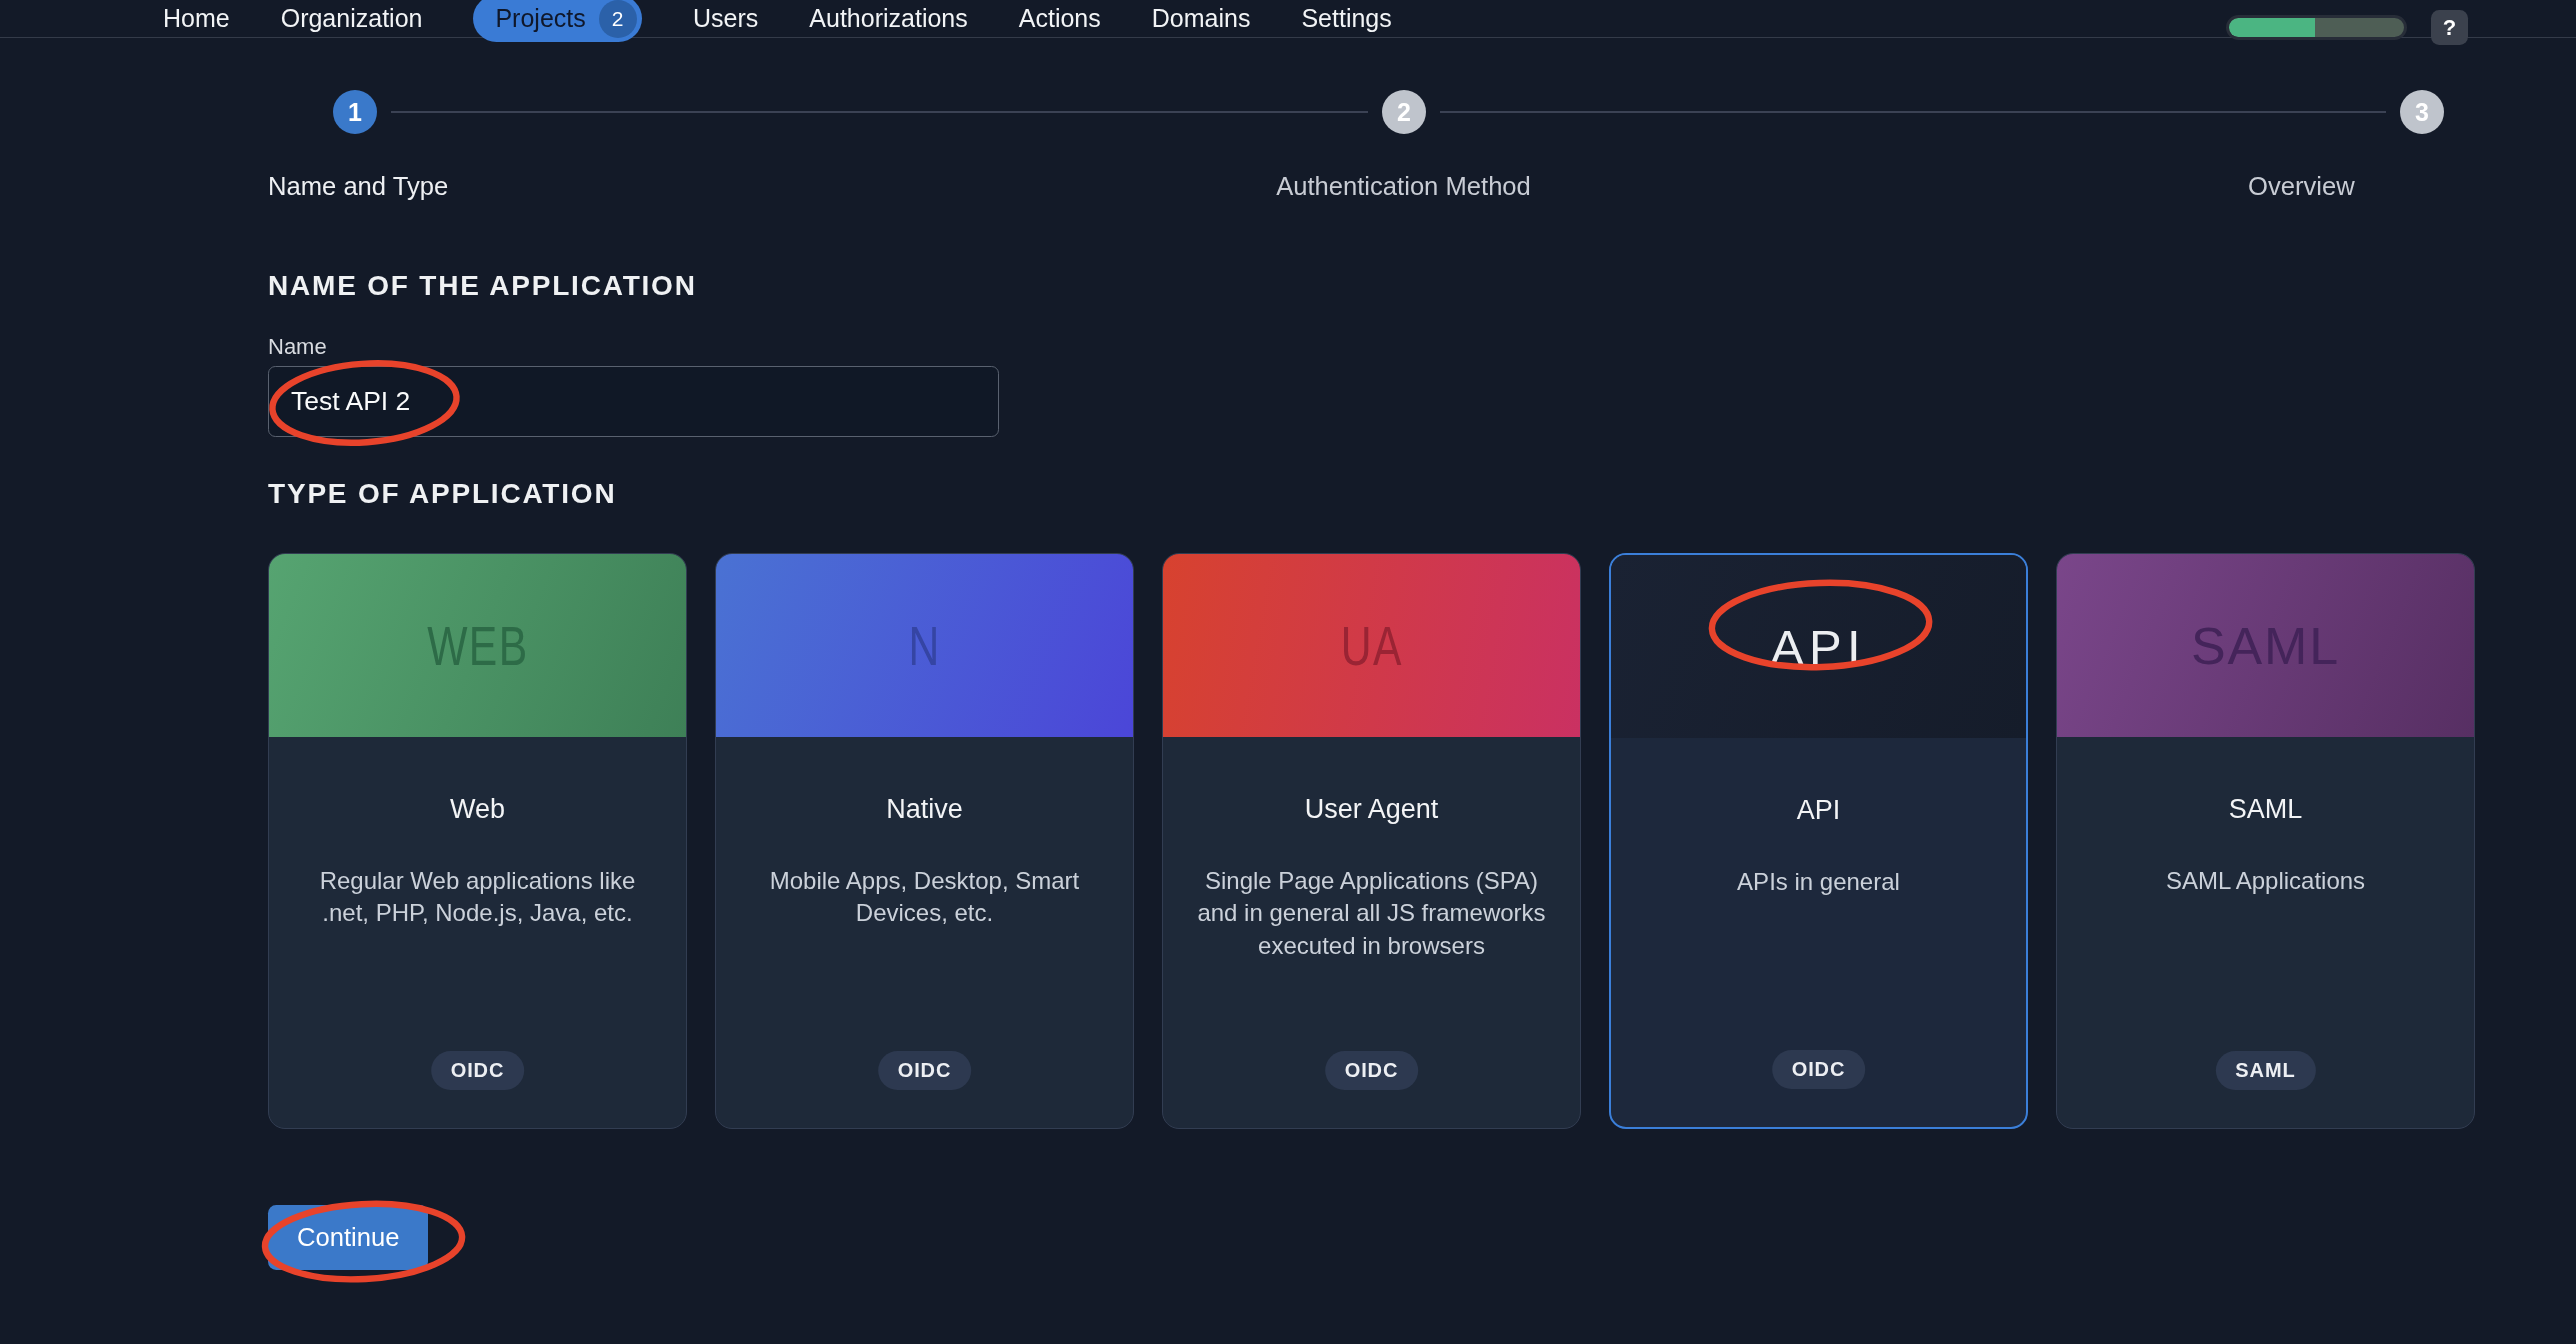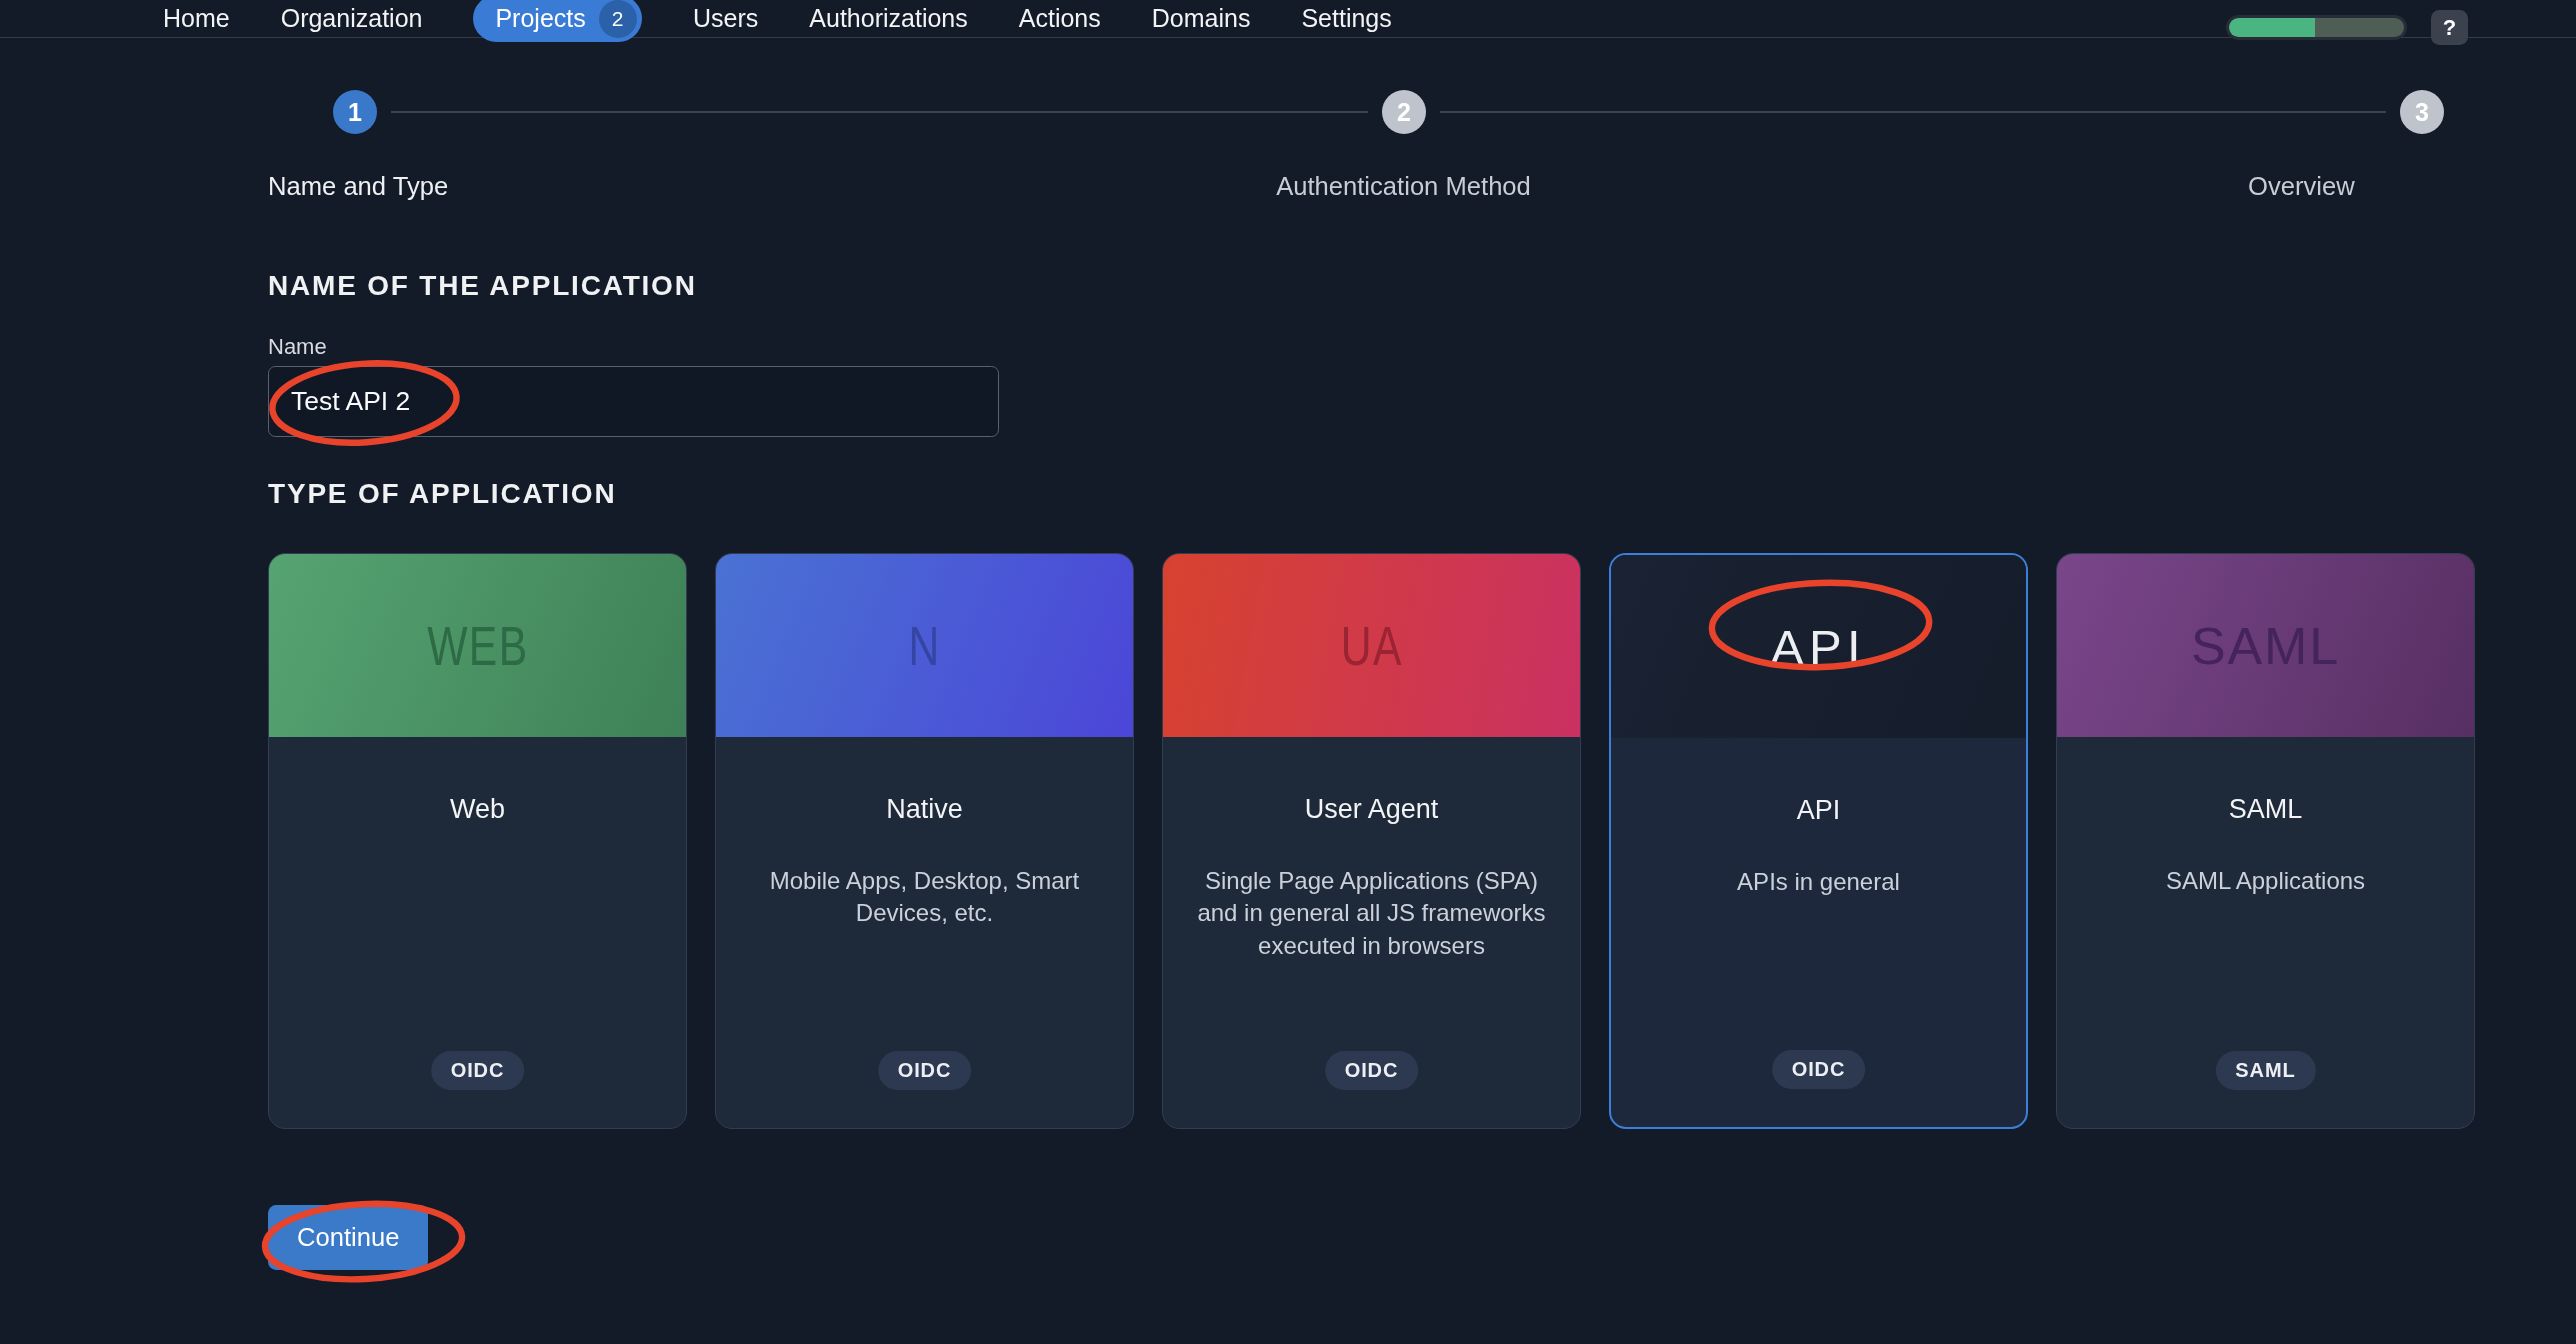--- a/index.html
+++ b/index.html
@@ -20,21 +20,21 @@
   }
   .nav-left { display: flex; align-items: center; gap: 51px; margin-left: 163px; }
   .nav-item {
     font-size: 25px; color: #f2f4f6; white-space: nowrap; cursor: pointer;
   }
   .nav-pill {
     display: flex; align-items: center; gap: 12.8px;
     background: #3a7bd5; border-radius: 24px;
     padding: 4.6px 5.5px 4.6px 22px; cursor: pointer;
   }
-  .nav-pill .nav-pill-label { font-size: 25px; color: #ffffff; }
+  .nav-pill .nav-pill-label { font-size: 25px; color: #0f172a; }
   .nav-pill .nav-badge {
     width: 38px; height: 38px; border-radius: 50%;
     background: #2b61a9; color: #ffffff; font-size: 21px;
     display: flex; align-items: center; justify-content: center;
   }
   .nav-right { position: absolute; right: 108px; top: 0; height: 55px; display: flex; align-items: center; gap: 24px; }
   .progress-outer {
     width: 181px; height: 25.6px; border: 3.7px solid #272d38;
     background: #4e5e55; border-radius: 13.7px; overflow: hidden;
   }
@@ -169,20 +169,21 @@
 
   <div class="section-heading" style="top:478px;">TYPE OF APPLICATION</div>
 
   <div class="cards-row">
 
     <div class="card">
       <div class="card-header grad-web">
         <span class="header-letters cond">WEB</span>
       </div>
       <div class="card-title">Web</div>
+      <div class="card-desc">Regular Web applications like .net, PHP, Node.js, Java, etc.</div>
       <div class="card-badge">OIDC</div>
     </div>
 
     <div class="card">
       <div class="card-header grad-native">
         <span class="header-letters cond">N</span>
       </div>
       <div class="card-title">Native</div>
       <div class="card-desc">Mobile Apps, Desktop, Smart Devices, etc.</div>
       <div class="card-badge">OIDC</div>

